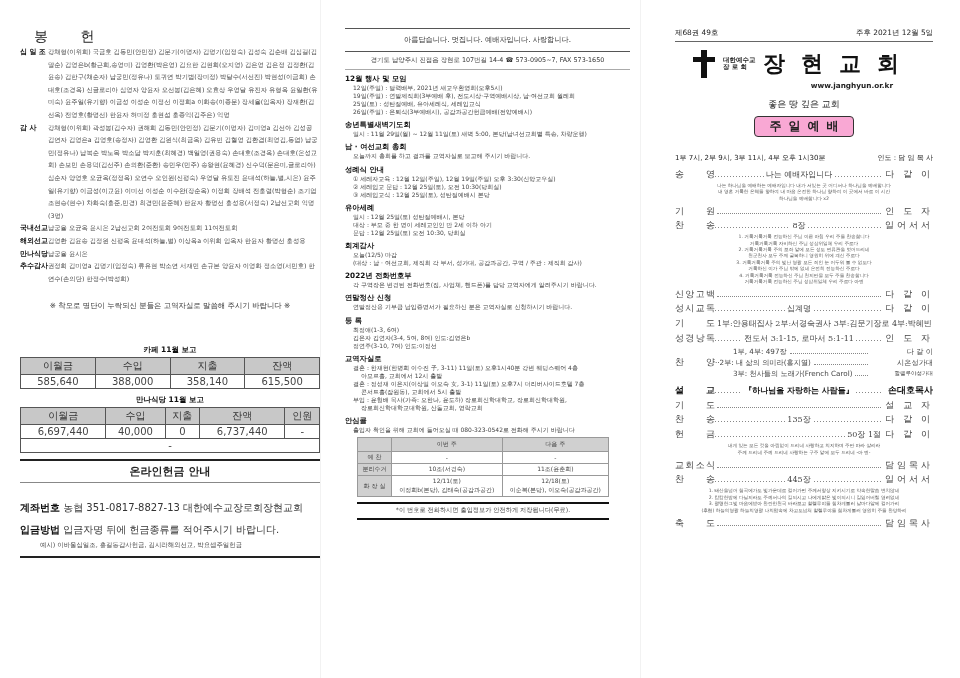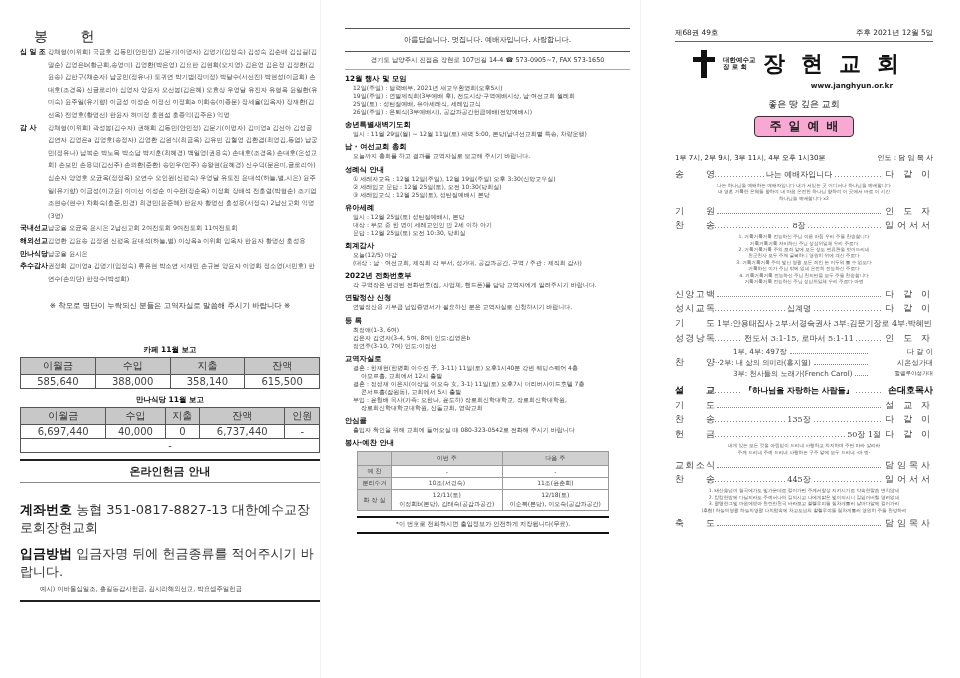--- a/index.html
+++ b/index.html
@@ -16,21 +16,21 @@
     .offer-row { display: flex; font-size: 6.3px; line-height: 12.6px; }
     .offer-label { width: 28px; font-weight: bold; font-size: 7px; white-space: nowrap; flex-shrink: 0; color: #111; }
     .offer-names { flex: 1; color: #444; }
     .notice { text-align: center; font-size: 7.4px; margin: 16px 0 34px; color: #333; }
     .tbl-title { text-align: center; font-size: 7.5px; font-weight: bold; margin-bottom: 2px; color: #111; }
     table.rep { width: 100%; border-collapse: collapse; font-size: 10px; margin-bottom: 4px; border: 1.5px solid #222; }
     table.rep th { background: #c8c8c8; font-weight: normal; border: 1px solid #555; padding: 1px 0; color: #333; }
     table.rep td { border: 1px solid #555; text-align: center; padding: 1px 0; color: #444; }
     .online-box { border-top: 2px solid #222; border-bottom: 2px solid #222; margin-top: 6px; padding-bottom: 6px; }
     .online-title { text-align: center; font-size: 11px; font-weight: bold; padding: 3px 0; border-bottom: 1px solid #888; margin-bottom: 18px; }
-    .online-line { font-size: 13px; margin: 4px 0; color: #333; }
+    .online-line { font-size: 10px; margin: 4px 0; color: #333; }
     .online-line b { font-weight: bold; color: #111; }
     .online-sub { font-size: 6.4px; padding-left: 20px; color: #444; }
 
     
     .mid-topline { border-top: 1px solid #555; margin-bottom: 6px; }
     .mid-title { text-align: center; font-size: 14px; font-weight: bold; letter-spacing: 12px; padding-left: 12px; }
     .mid-slogan { text-align: center; font-size: 7.2px; margin: 5px 0 6px; color: #333; }
     .mid-addr { border-top: 1px solid #555; border-bottom: 1px solid #aaa; text-align: center; font-size: 6.4px; padding: 4px 0; color: #333; margin-bottom: 3px; }
     .news h4 { font-size: 7.3px; font-weight: bold; margin-top: 4px; color: #111; }
     .news p { font-size: 6px; line-height: 8.1px; padding-left: 8px; color: #444; white-space: nowrap; }
@@ -199,21 +199,20 @@
       <p>정연주(3-10, 7여) 인도:이정선</p>
       <h4>교역자실로</h4>
       <p>결혼 : 한재현(한병희 이수진 子, 3-11) 11일(토) 오후1시40분 강변 웨딩스퀘어 4층</p>
       <p class="indent2">아모르홀, 교회에서 12시 출발</p>
       <p>결혼 : 정성재 이은지(이상일 이오숙 女, 3-1) 11일(토) 오후7시 더리버사이드호텔 7층</p>
       <p class="indent2">콘서트홀(잠원동), 교회에서 5시 출발</p>
       <p>부임 : 윤형배 목사(가족: 오한나, 윤도하) 장로회신학대학교, 장로회신학대학원,</p>
       <p class="indent2">장로회신학대학교대학원, 산돌교회, 영락교회</p>
       <h4>안심콜</h4>
       <p>출입자 확인을 위해 교회에 들어오실 때 080-323-0542로 전화해 주시기 바랍니다</p>
-      <h4>봉사·예찬 안내</h4>
     </div>
   <table class="svc">
     <thead>
         <tr id="svc-head">
           <th></th>
           <th>이번 주</th>
           <th>다음 주</th>
         </tr>
       </thead>
     <tbody id="svc-body">

